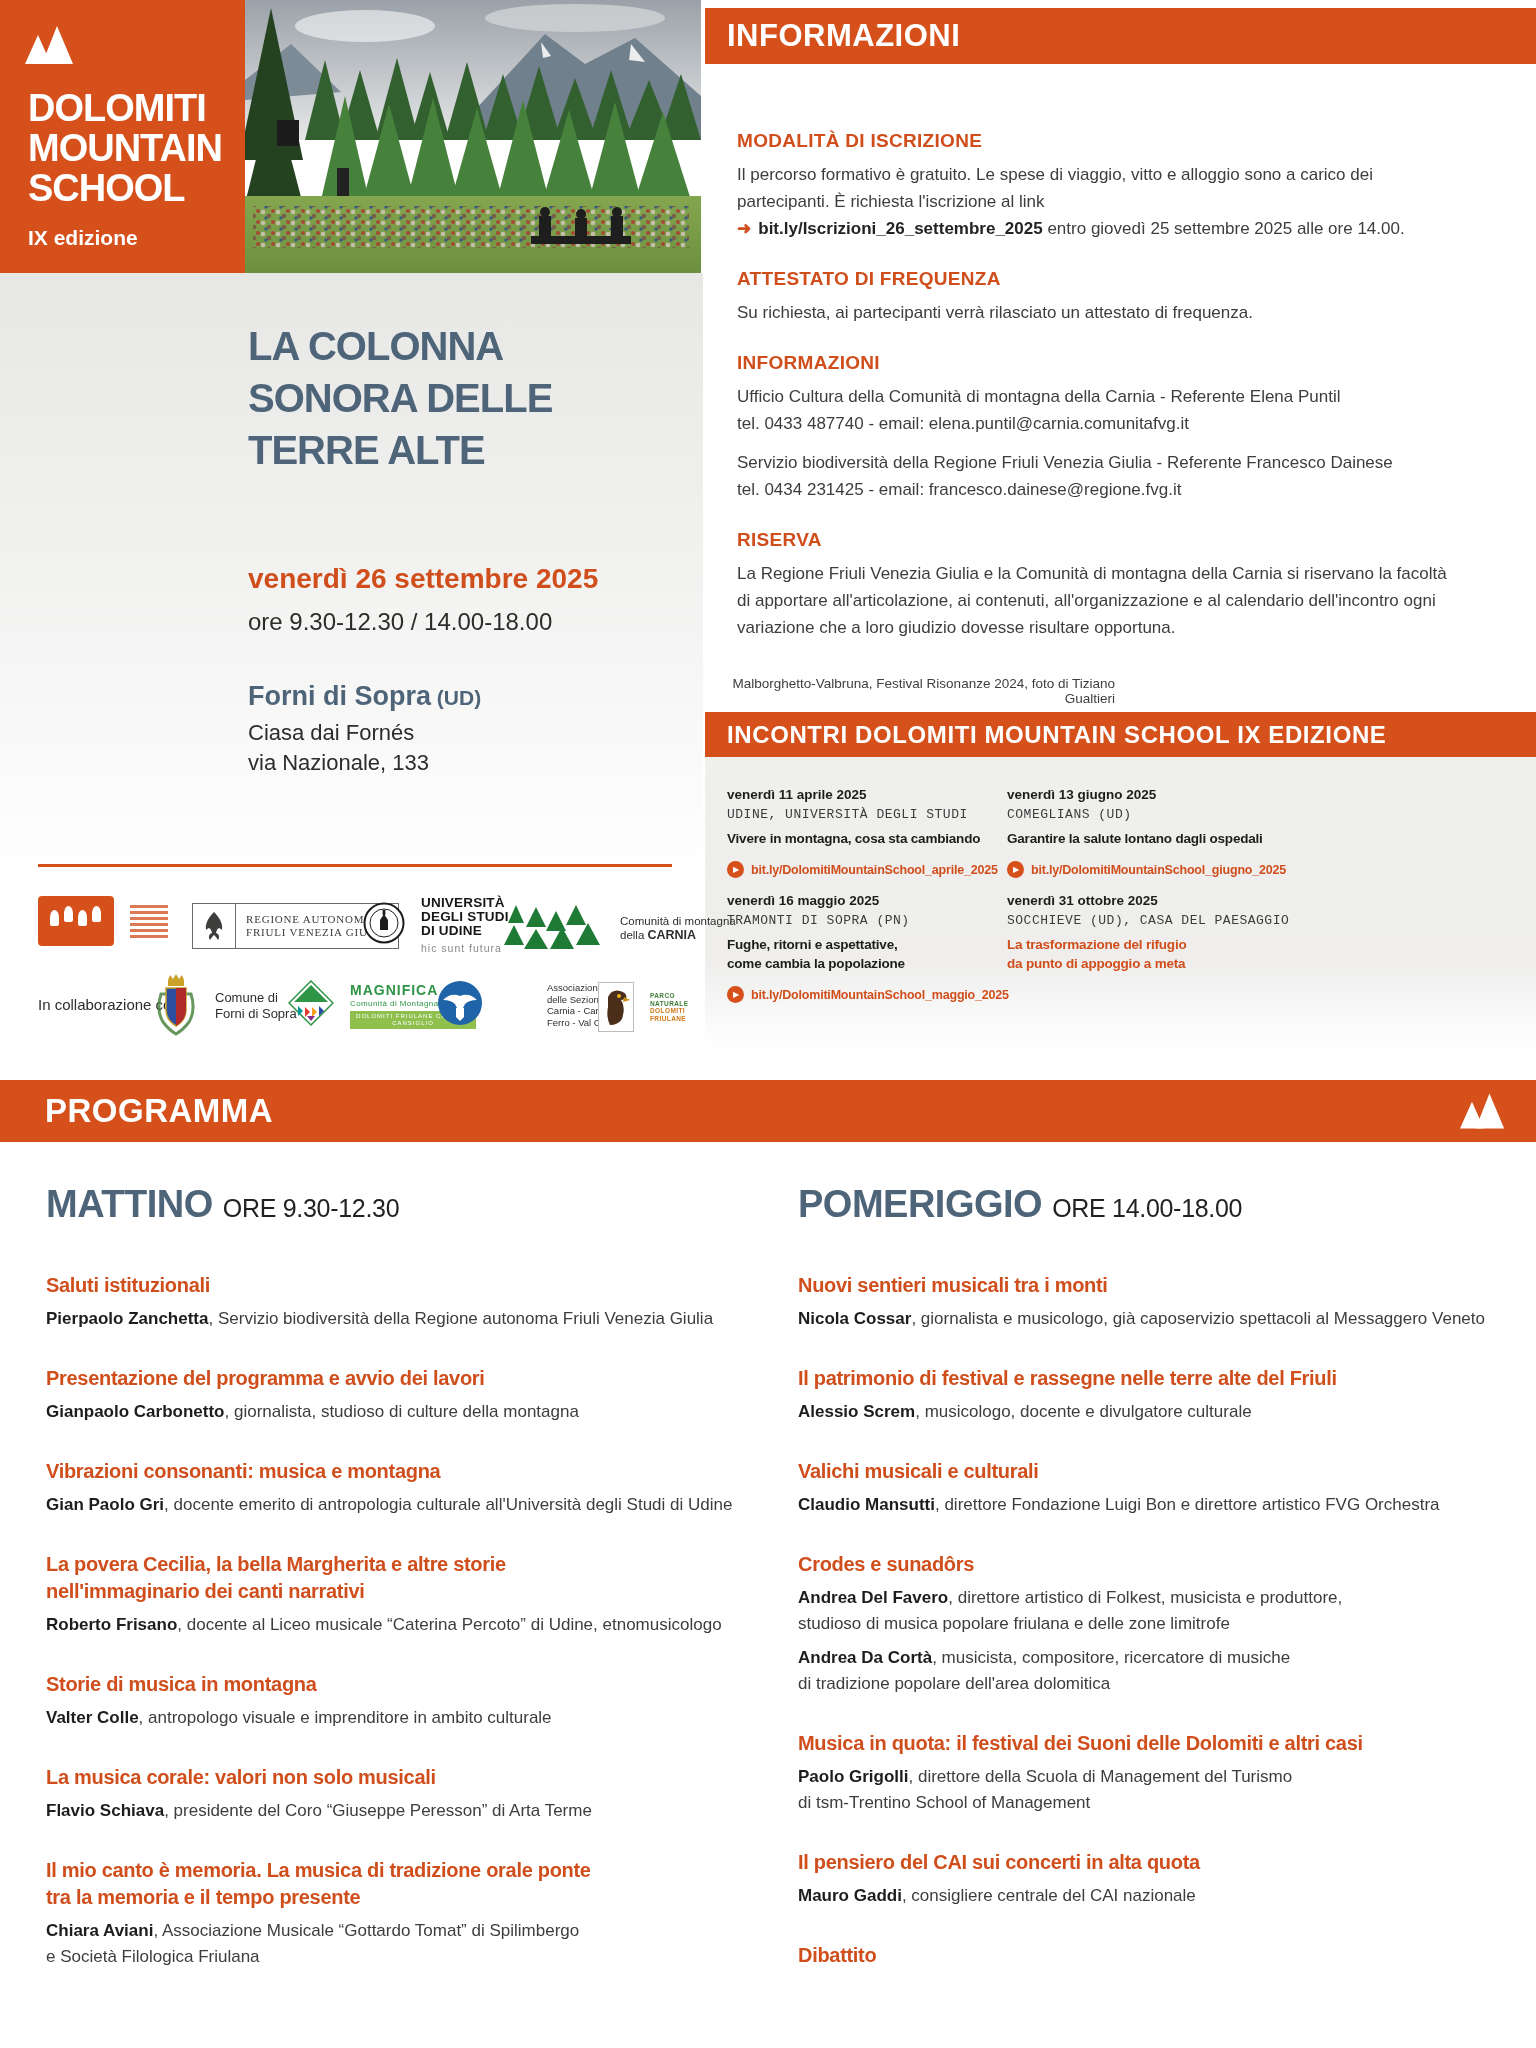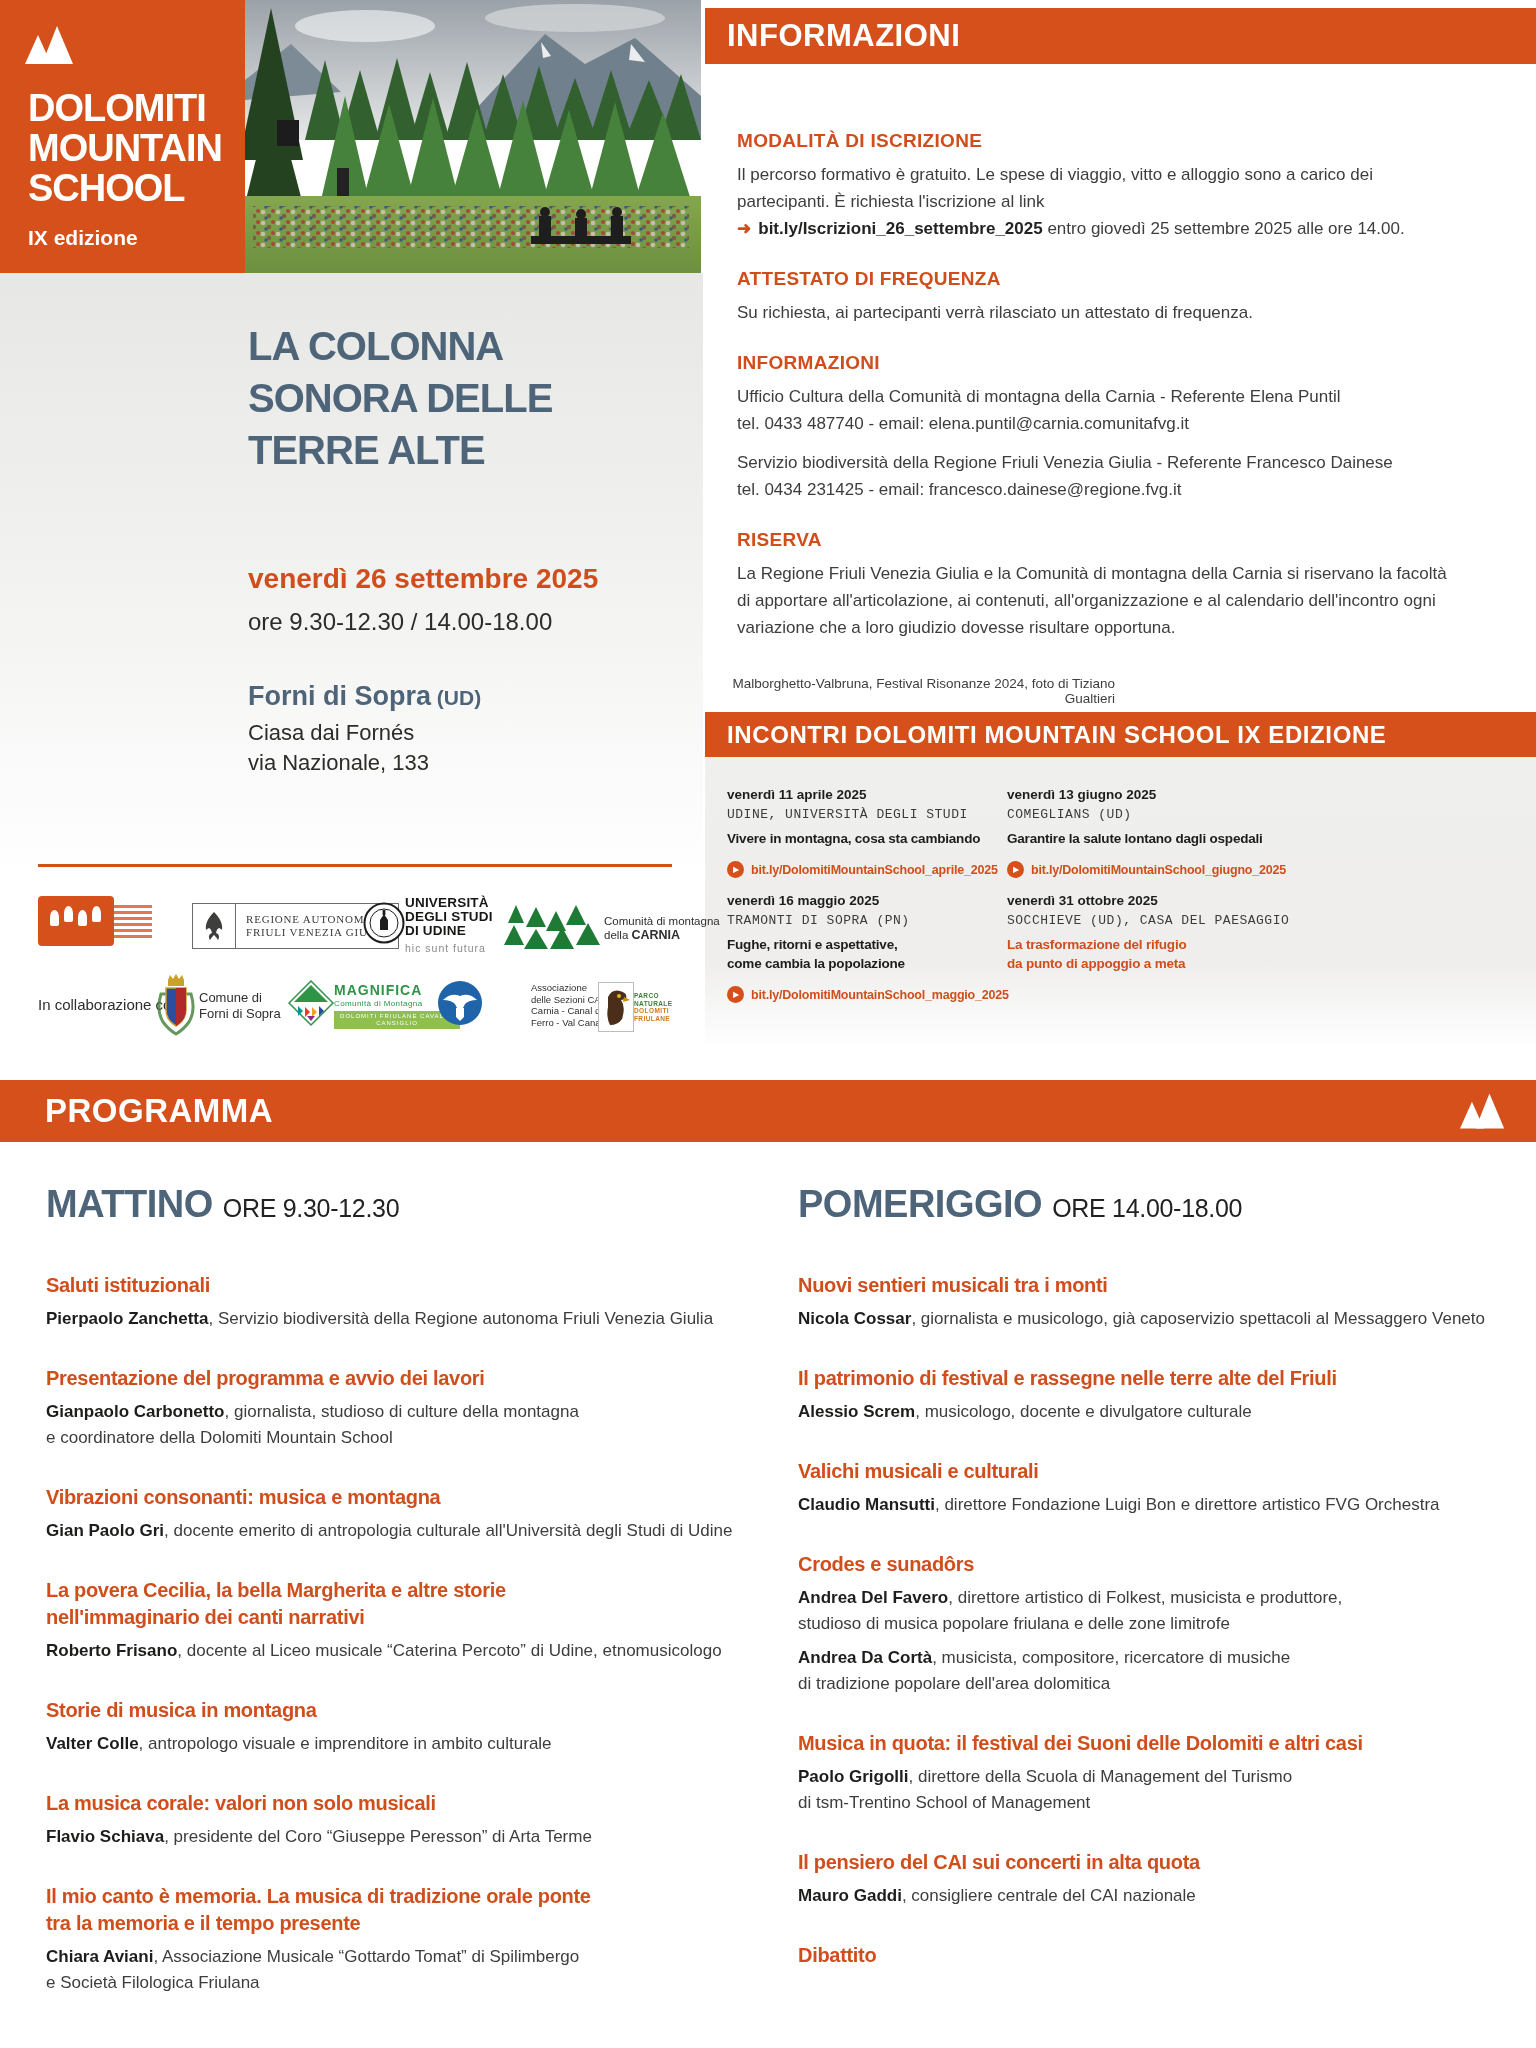--- a/index.html
+++ b/index.html
@@ -62,21 +62,21 @@
   .hero-title{position:absolute;left:248px;top:320px;color:var(--slate);font-weight:700;
     font-size:40px;line-height:52px;letter-spacing:-1px;}
   .hero-date{position:absolute;left:248px;top:563px;color:var(--or);font-weight:700;font-size:28px;}
   .hero-hours{position:absolute;left:248px;top:608px;color:#2c2c2b;font-size:24px;}
   .hero-place{position:absolute;left:248px;top:681px;color:var(--slate);font-weight:700;font-size:27px;}
   .hero-place .prov{font-size:21px;}
   .hero-venue{position:absolute;left:248px;top:718px;font-size:22px;line-height:30px;color:#2c2c2b;}
 
   
   .rule{position:absolute;left:38px;top:864px;width:634px;height:3px;background:var(--bar);}
-  .logo{position:absolute;display:flex;align-items:center;gap:0;}
+  .logo{position:absolute;display:flex;align-items:center;gap:16px;}
   .logo-fond{left:38px;top:896px;}
   .fond-badge{width:76px;height:50px;background:var(--bar);border-radius:4px;position:relative;}
   .fond-badge i{position:absolute;background:#fff;border-radius:50% 50% 2px 2px;width:9px;height:16px;top:14px;}
   .fond-lines i{display:block;width:38px;height:3px;background:var(--or);opacity:.75;margin:3px 0;}
   .logo-fvg{left:192px;top:903px;border:1px solid #6b6b6a;height:44px;display:flex;align-items:center;background:#fff;}
   .fvg-eagle{width:42px;height:44px;border-right:1px solid #6b6b6a;display:flex;align-items:center;justify-content:center;}
   .fvg-text{padding:0 10px;font-size:11px;line-height:13px;color:#3b3b3a;letter-spacing:0.8px;font-family:"Liberation Serif",serif;}
   .logo-uni{left:363px;top:896px;}
   .uni-text{font-weight:700;font-size:13.5px;line-height:14px;color:#161614;letter-spacing:0.2px;}
   .uni-motto{font-size:10.5px;color:#8a8a88;letter-spacing:1px;margin-top:4px;}
@@ -489,21 +489,20 @@
 
         <div class="pitem">
           <div class="pt">
 
           <div>Presentazione del programma e avvio dei lavori</div>
           </div>
           <div>
 
               <div class="sp-line"><span class="sp-name">Gianpaolo Carbonetto</span><span>, giornalista, studioso di culture della montagna</span></div>
 
-              <div class="sp-line"><span class="sp-name"></span><span>e coordinatore della Dolomiti Mountain School</span></div>
             </div>
         </div>
 
         <div class="pitem">
           <div class="pt">
 
           <div>Vibrazioni consonanti: musica e montagna</div>
           </div>
           <div>
 

